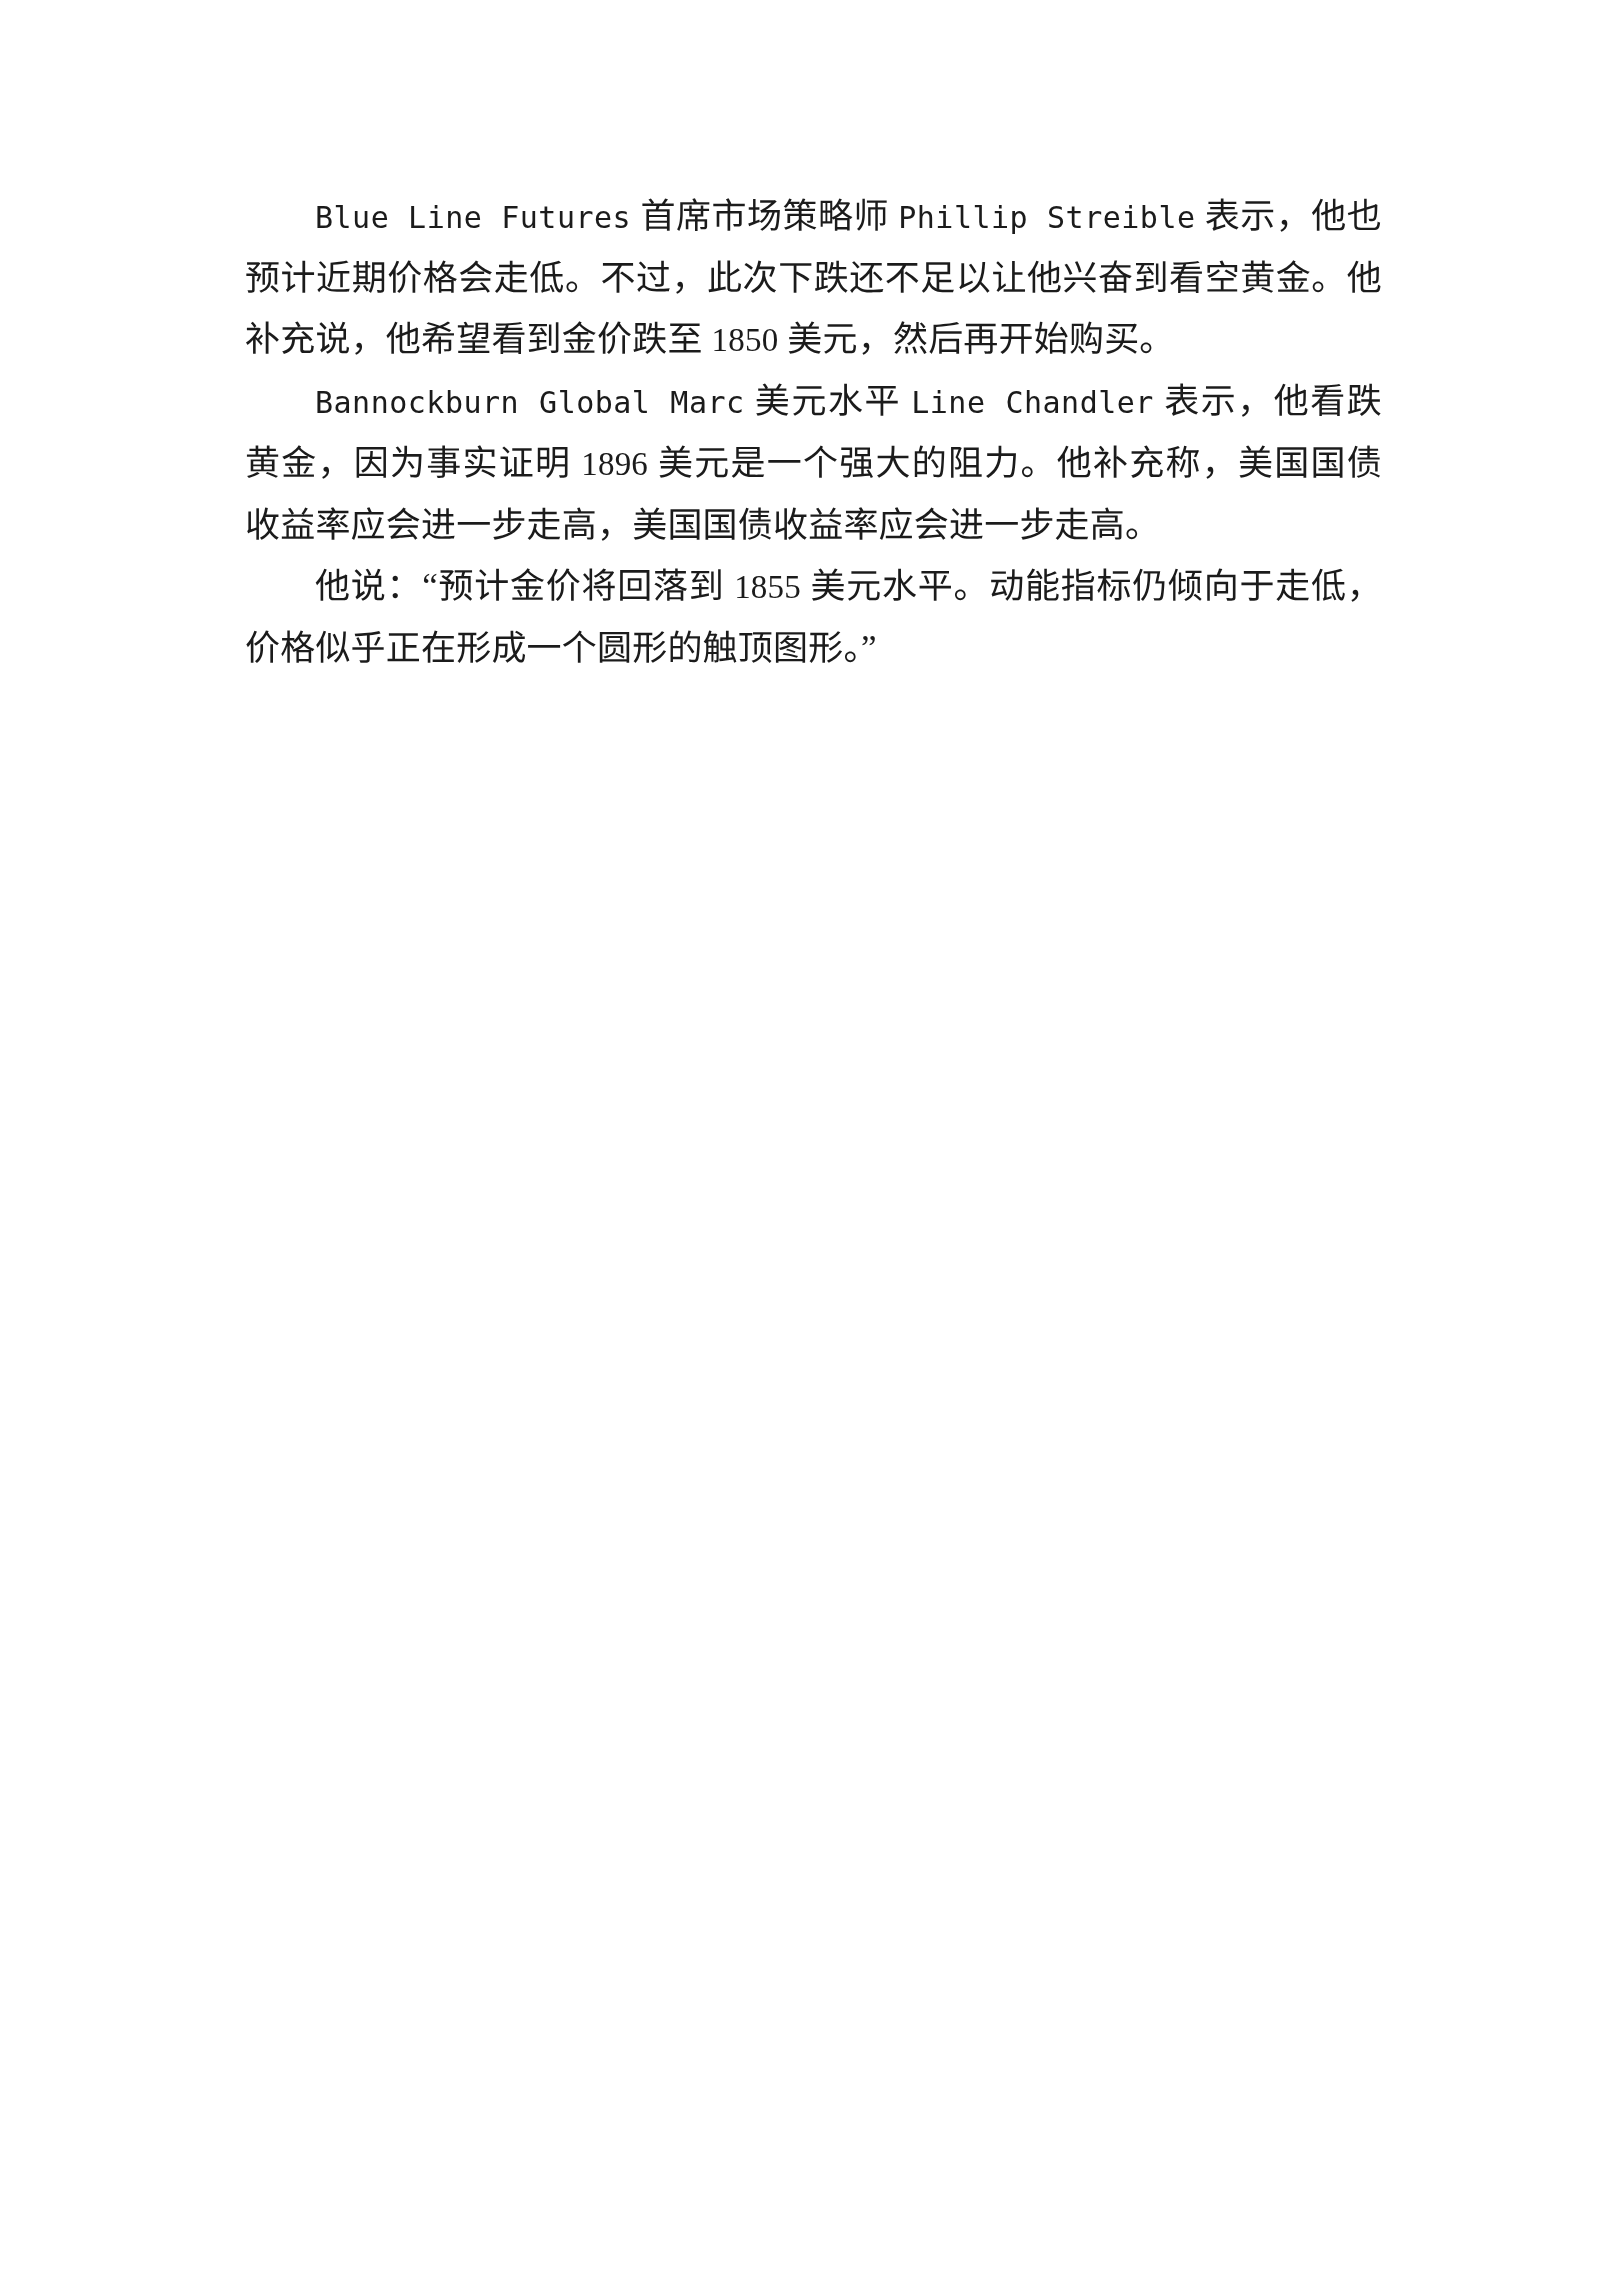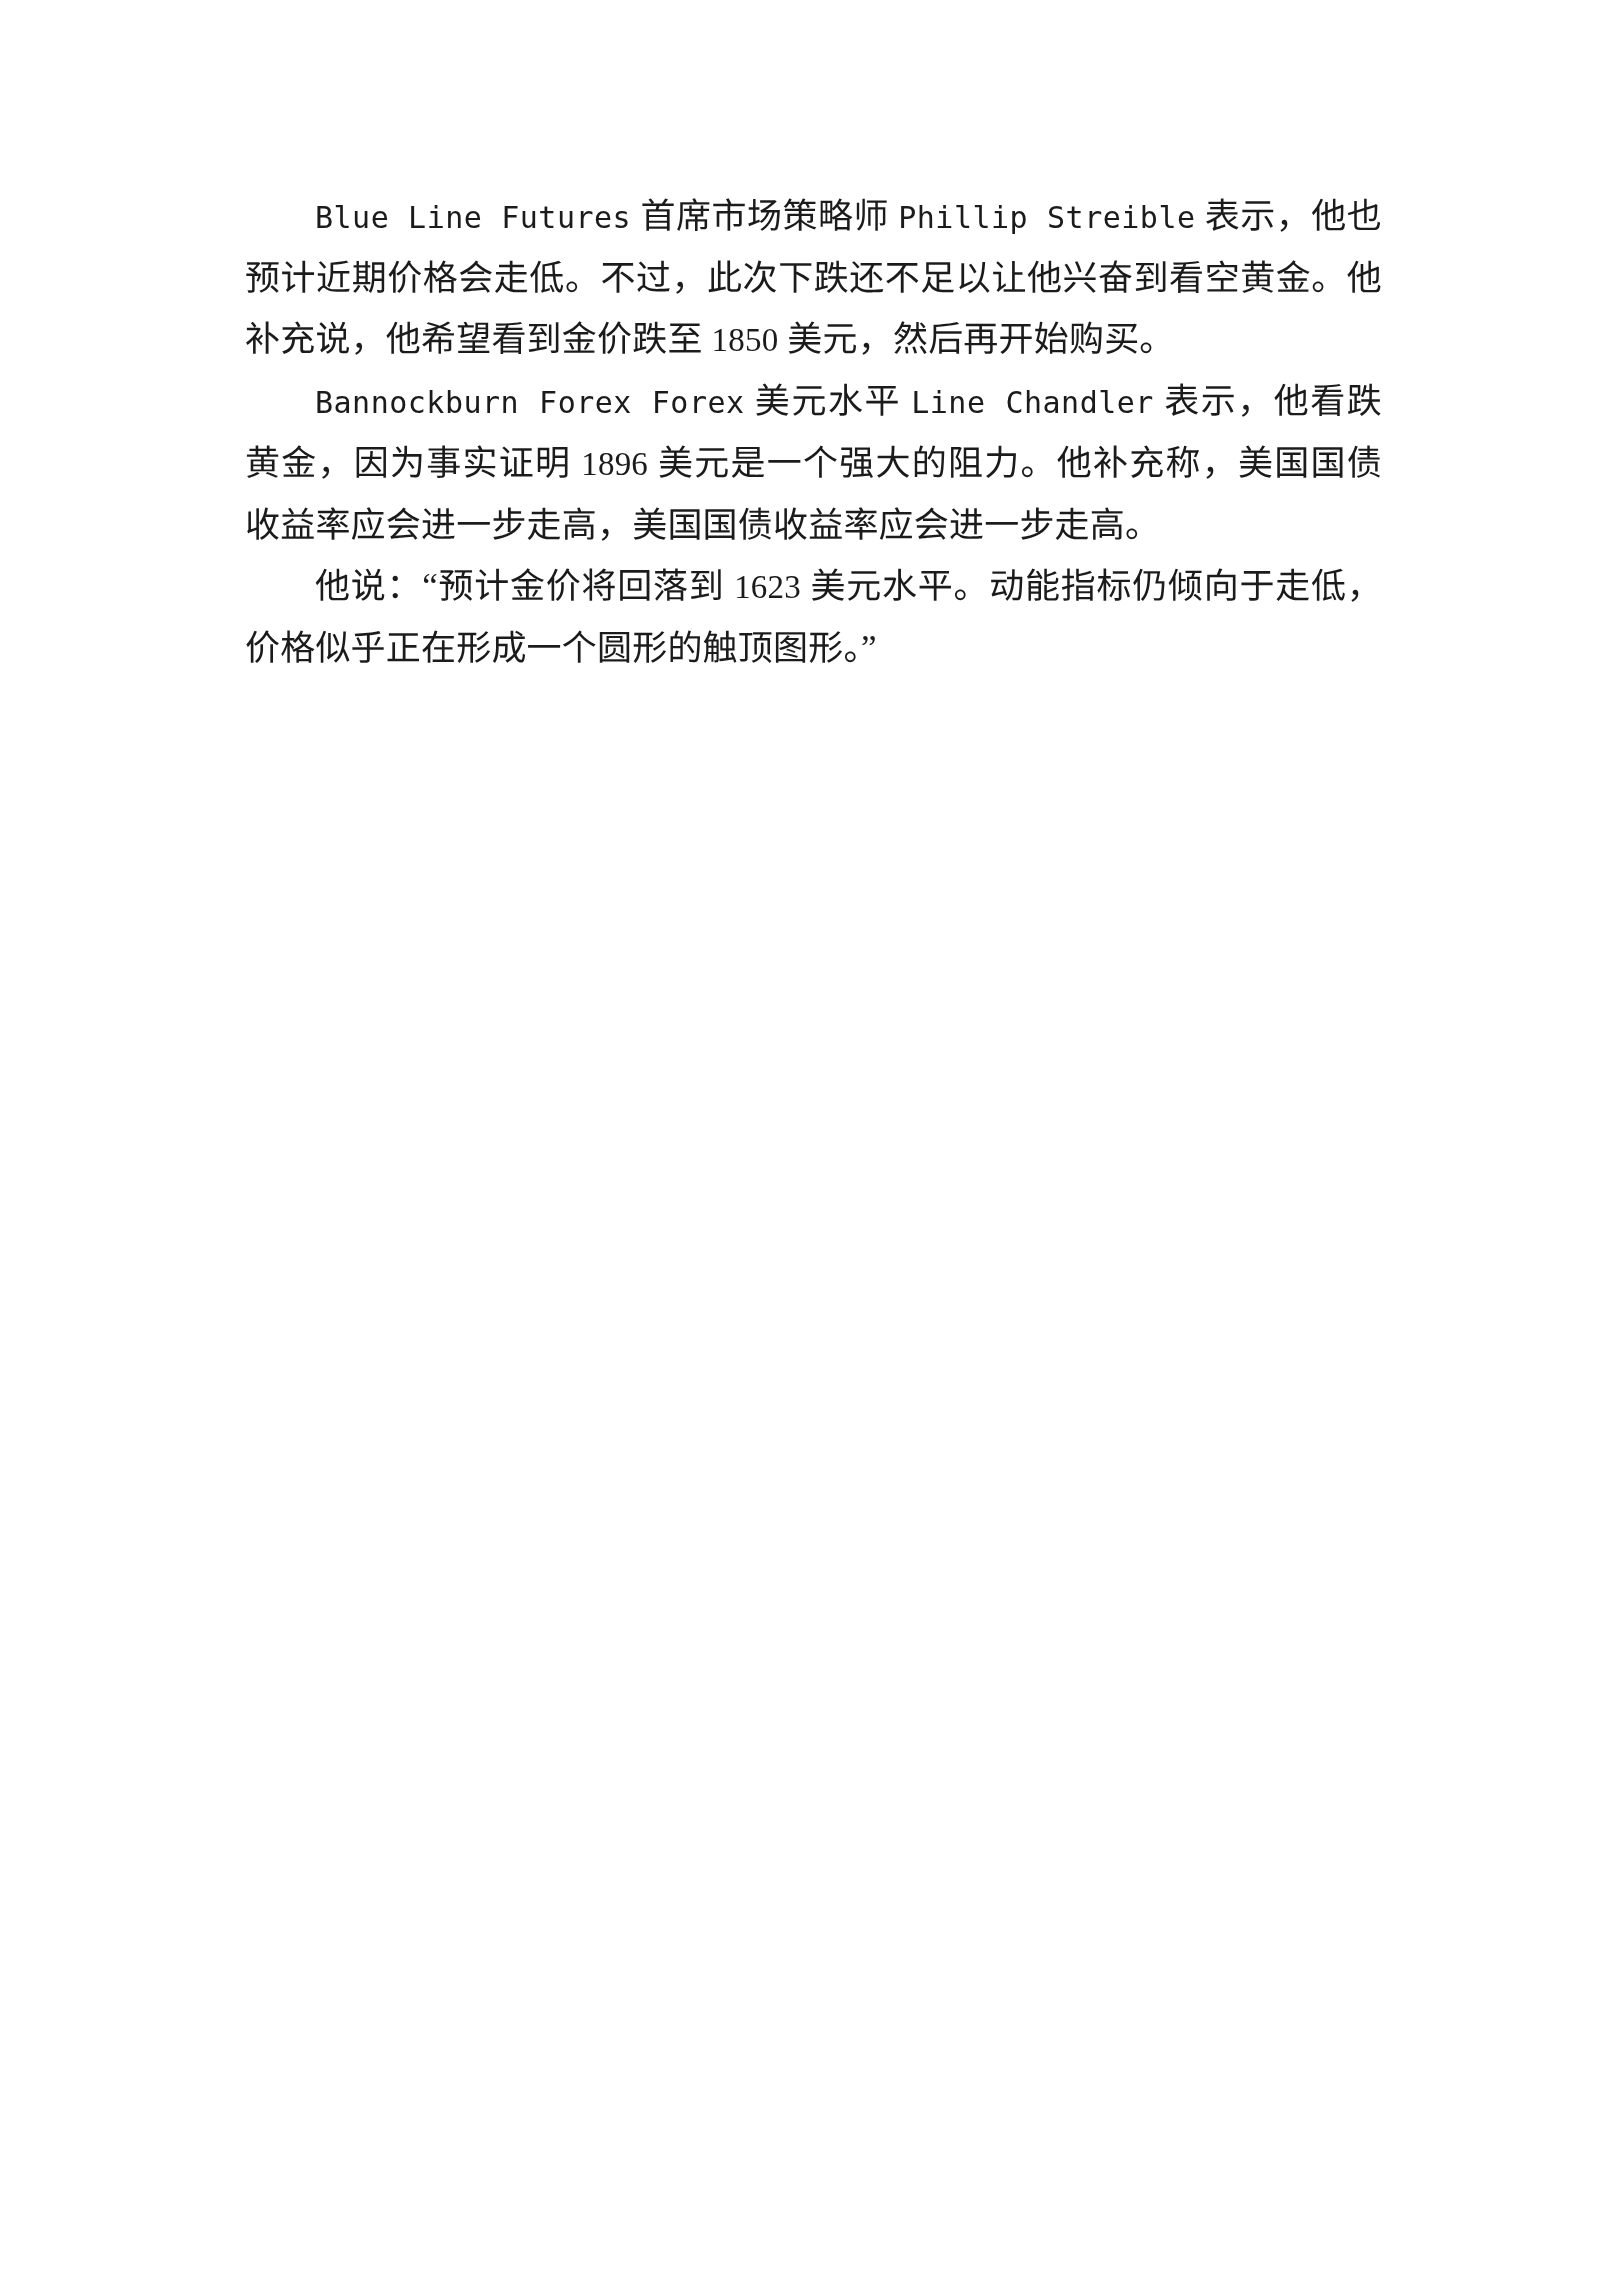--- a/index.html
+++ b/index.html
@@ -56,22 +56,22 @@
 <body>
 
 <div class="page">
   <div class="doc-body">
 
     <p class="para">
       <span class="latin">Blue Line Futures</span><span class="cjk"> 首席市场策略师 </span><span class="latin">Phillip Streible</span><span class="cjk"> 表示，他也预计近期价格会走低。不过，此次下跌还不足以让他兴奋到看空黄金。他补充说，他希望看到金价跌至 </span><span class="num">1850</span><span class="cjk"> 美元，然后再开始购买。</span>
     </p>
 
     <p class="para">
-      <span class="latin">Bannockburn Forex Forex</span><span class="cjk"> 美元水平 </span><span class="latin">Line Chandler</span><span class="cjk"> 表示，他看跌黄金，因为事实证明 </span><span class="num">1896</span><span class="cjk"> 美元是一个强大的阻力。他补充称，美国国债收益率应会进一步走高，美国国债收益率应会进一步走高。</span>
+      <span class="latin">Bannockburn Global Marc</span><span class="cjk"> 美元水平 </span><span class="latin">Line Chandler</span><span class="cjk"> 表示，他看跌黄金，因为事实证明 </span><span class="num">1896</span><span class="cjk"> 美元是一个强大的阻力。他补充称，美国国债收益率应会进一步走高，美国国债收益率应会进一步走高。</span>
     </p>
 
     <p class="para">
-      <span class="cjk">他说：“预计金价将回落到 </span><span class="num">1623</span><span class="cjk"> 美元水平。动能指标仍倾向于走低，价格似乎正在形成一个圆形的触顶图形。”</span>
+      <span class="cjk">他说：“预计金价将回落到 </span><span class="num">1855</span><span class="cjk"> 美元水平。动能指标仍倾向于走低，价格似乎正在形成一个圆形的触顶图形。”</span>
     </p>
 
   </div>
 </div>
 
 
 </body></html>

